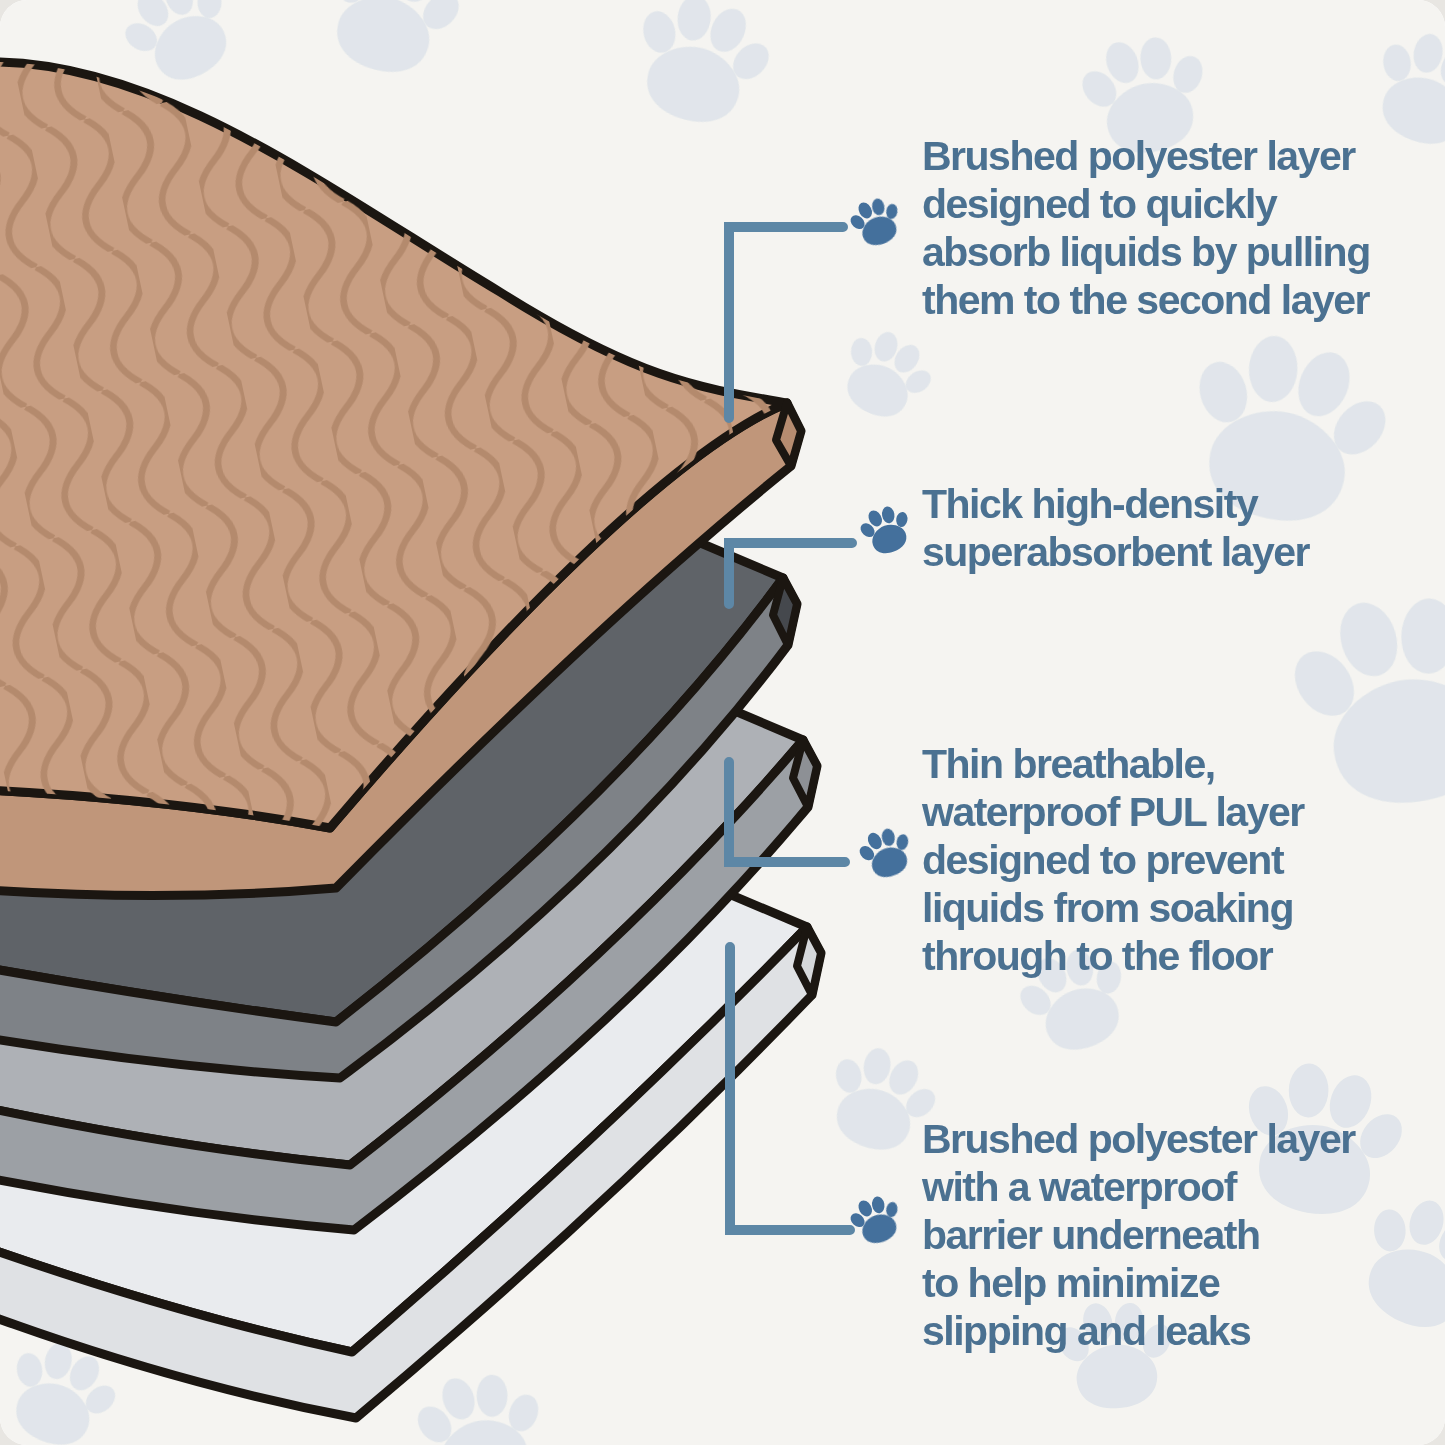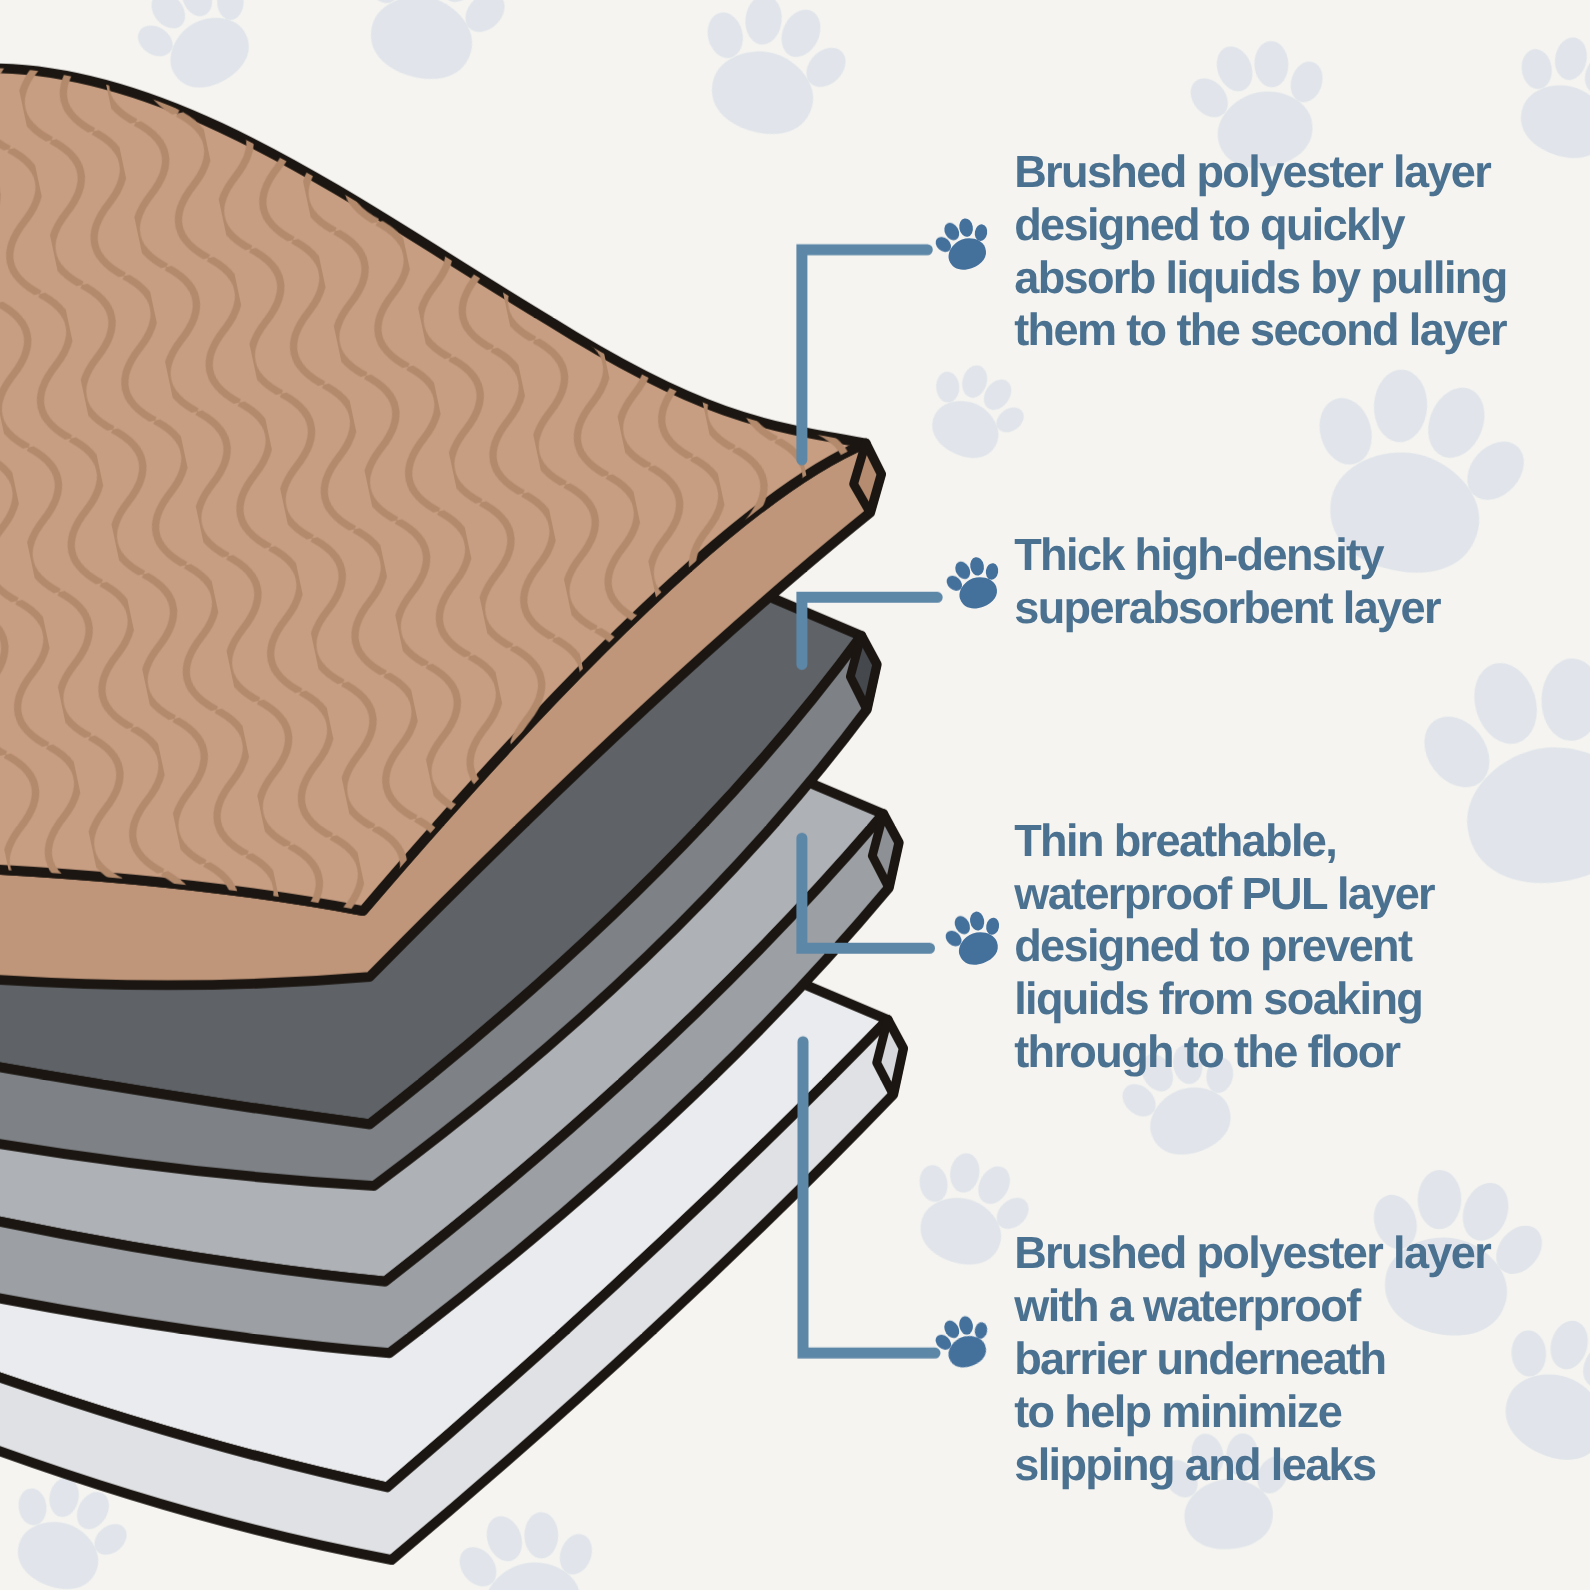--- a/index.html
+++ b/index.html
@@ -1,22 +1,23 @@
 <!DOCTYPE html>
 <html><head>
 <meta charset="utf-8">
 <style>
   html,body{margin:0;padding:0;background:#e8e6e2;}
   .stage{
     position:relative;
     width:1445px;height:1445px;
     margin:0 auto;
-    background:#bef264;
+    background:#ffffff;
     overflow:hidden;
     font-family:"Liberation Sans", sans-serif;
+    border-radius:27px;
   }
   .scene{position:absolute;left:0;top:0;}
   .outlined{stroke:#1b1611;stroke-width:9;stroke-linejoin:round;}
   .outlined-thin{stroke:#1b1611;stroke-width:8;stroke-linejoin:round;}
   .connector{fill:none;stroke-width:10;stroke-linecap:round;stroke-linejoin:miter;}
   .annotation{
     position:absolute;
     width:540px;
     color:#4b7191;
     font-size:41px;

